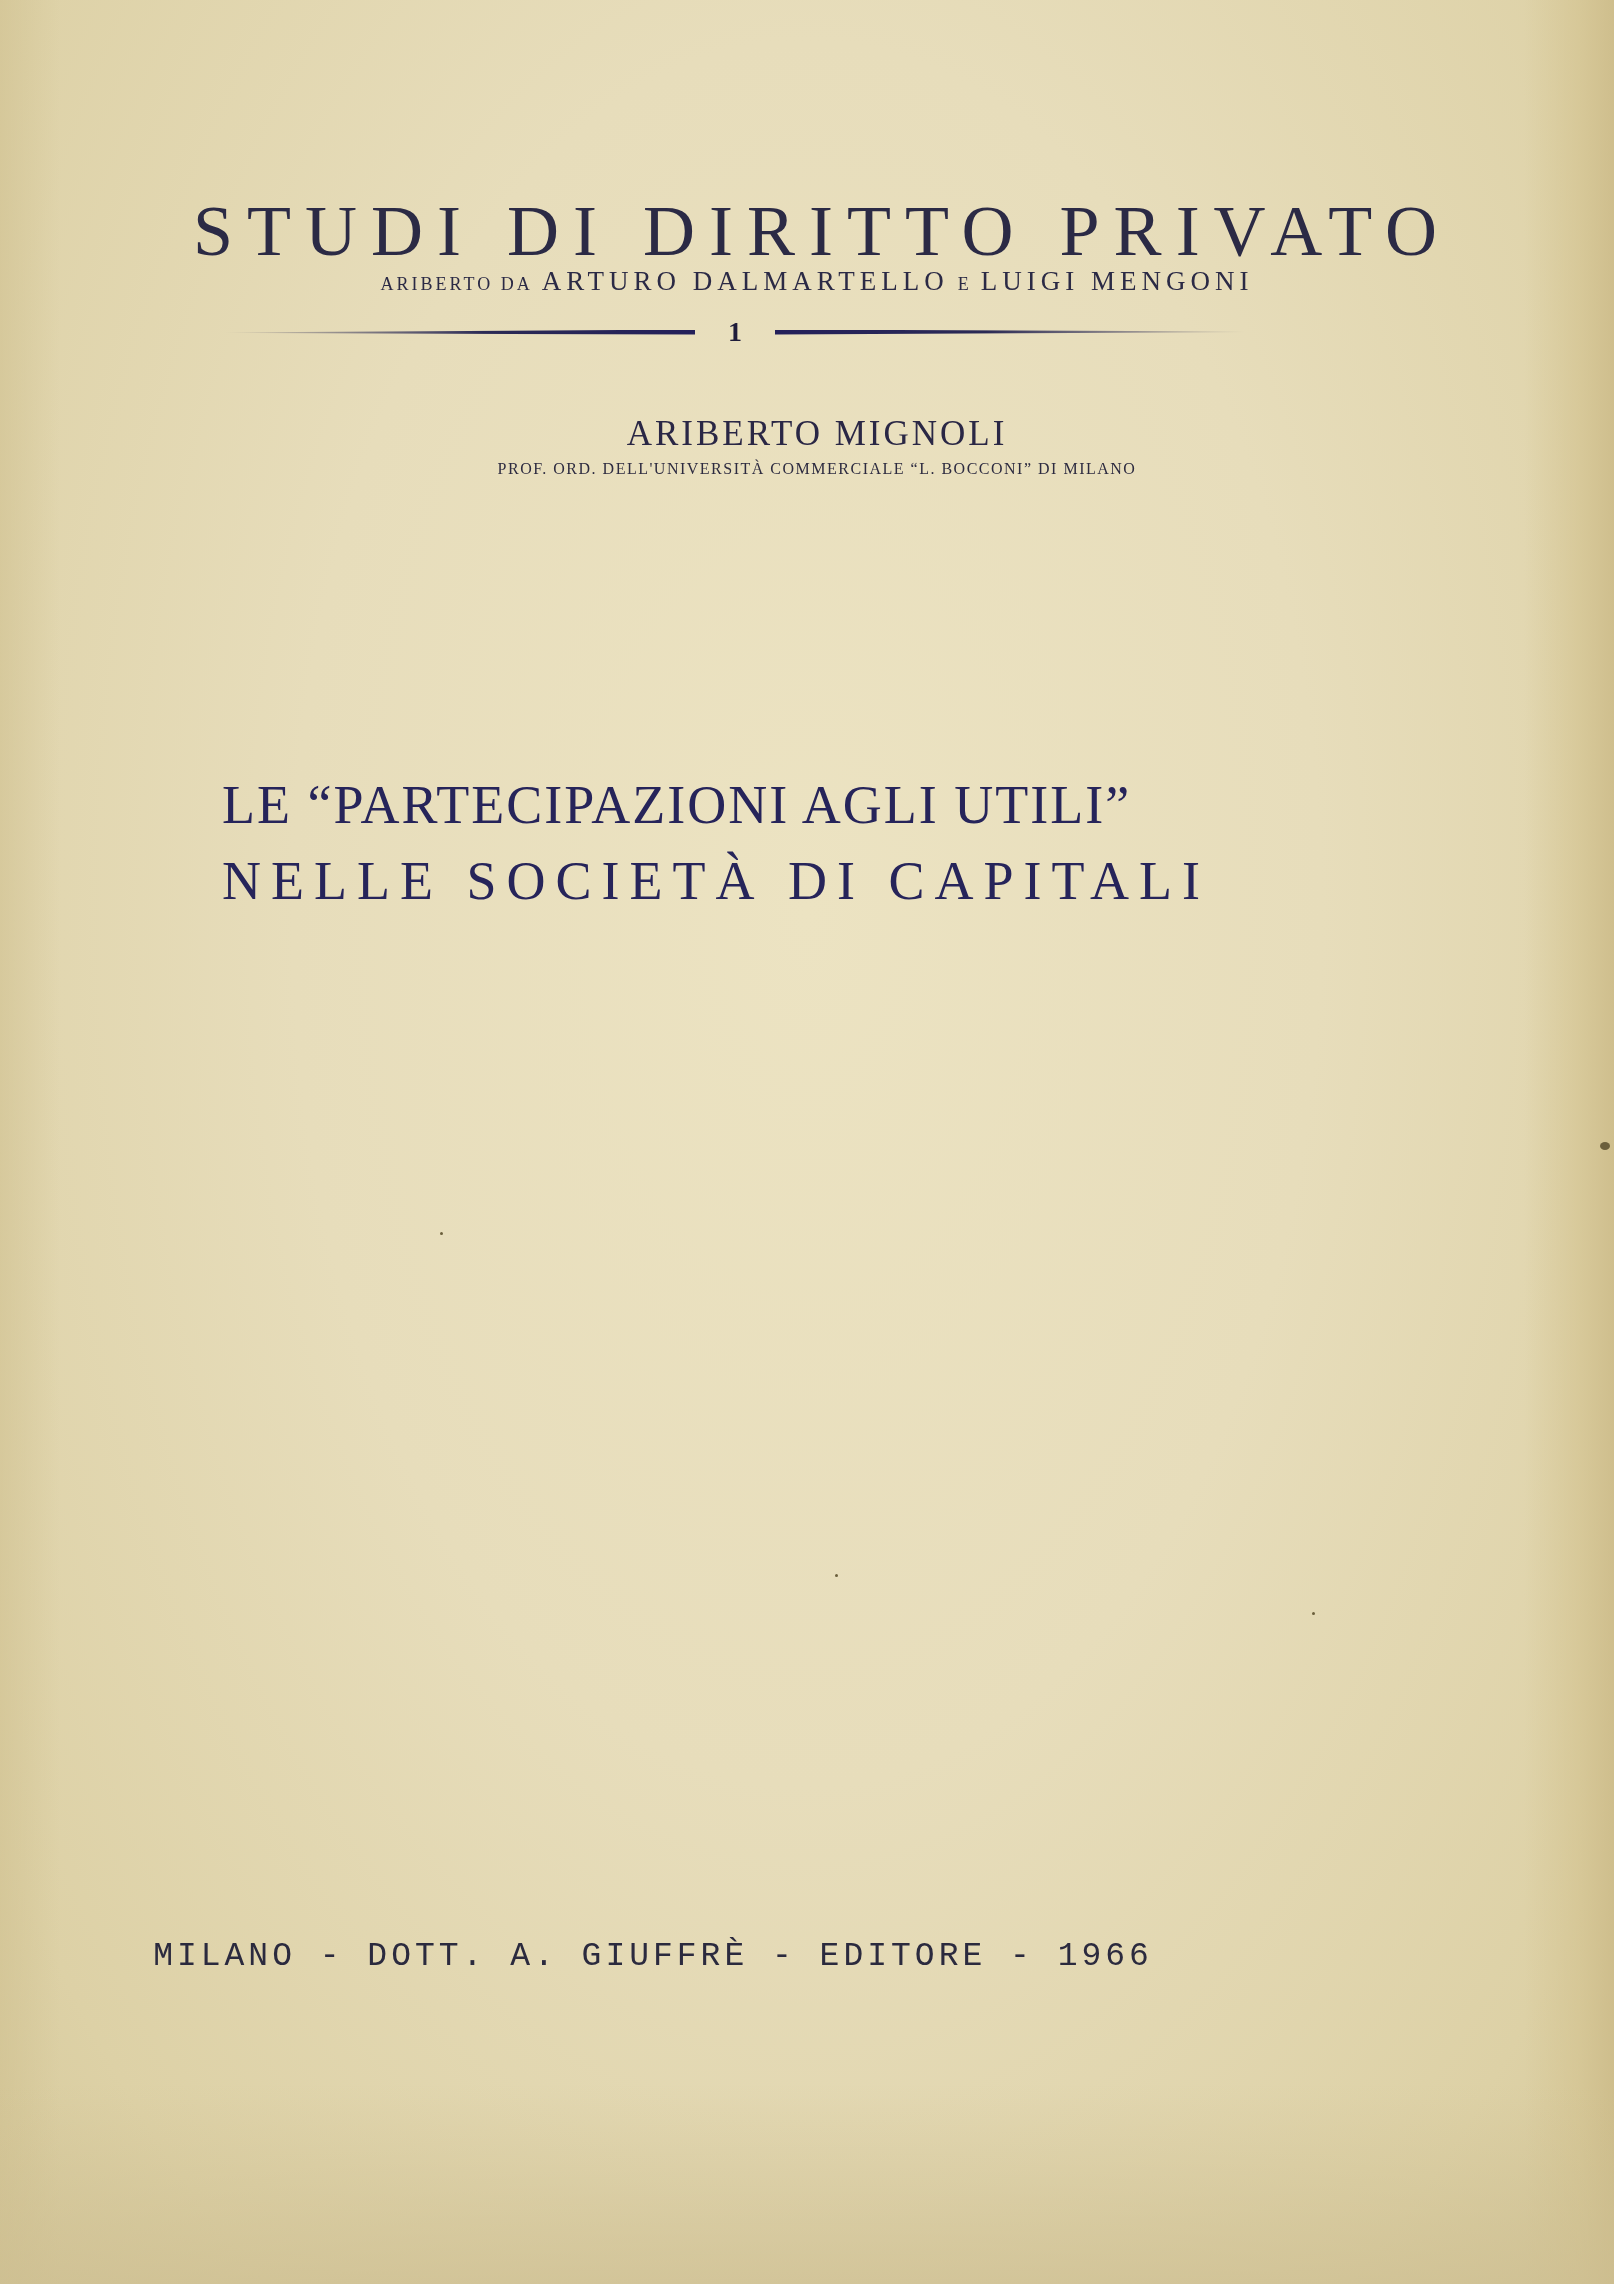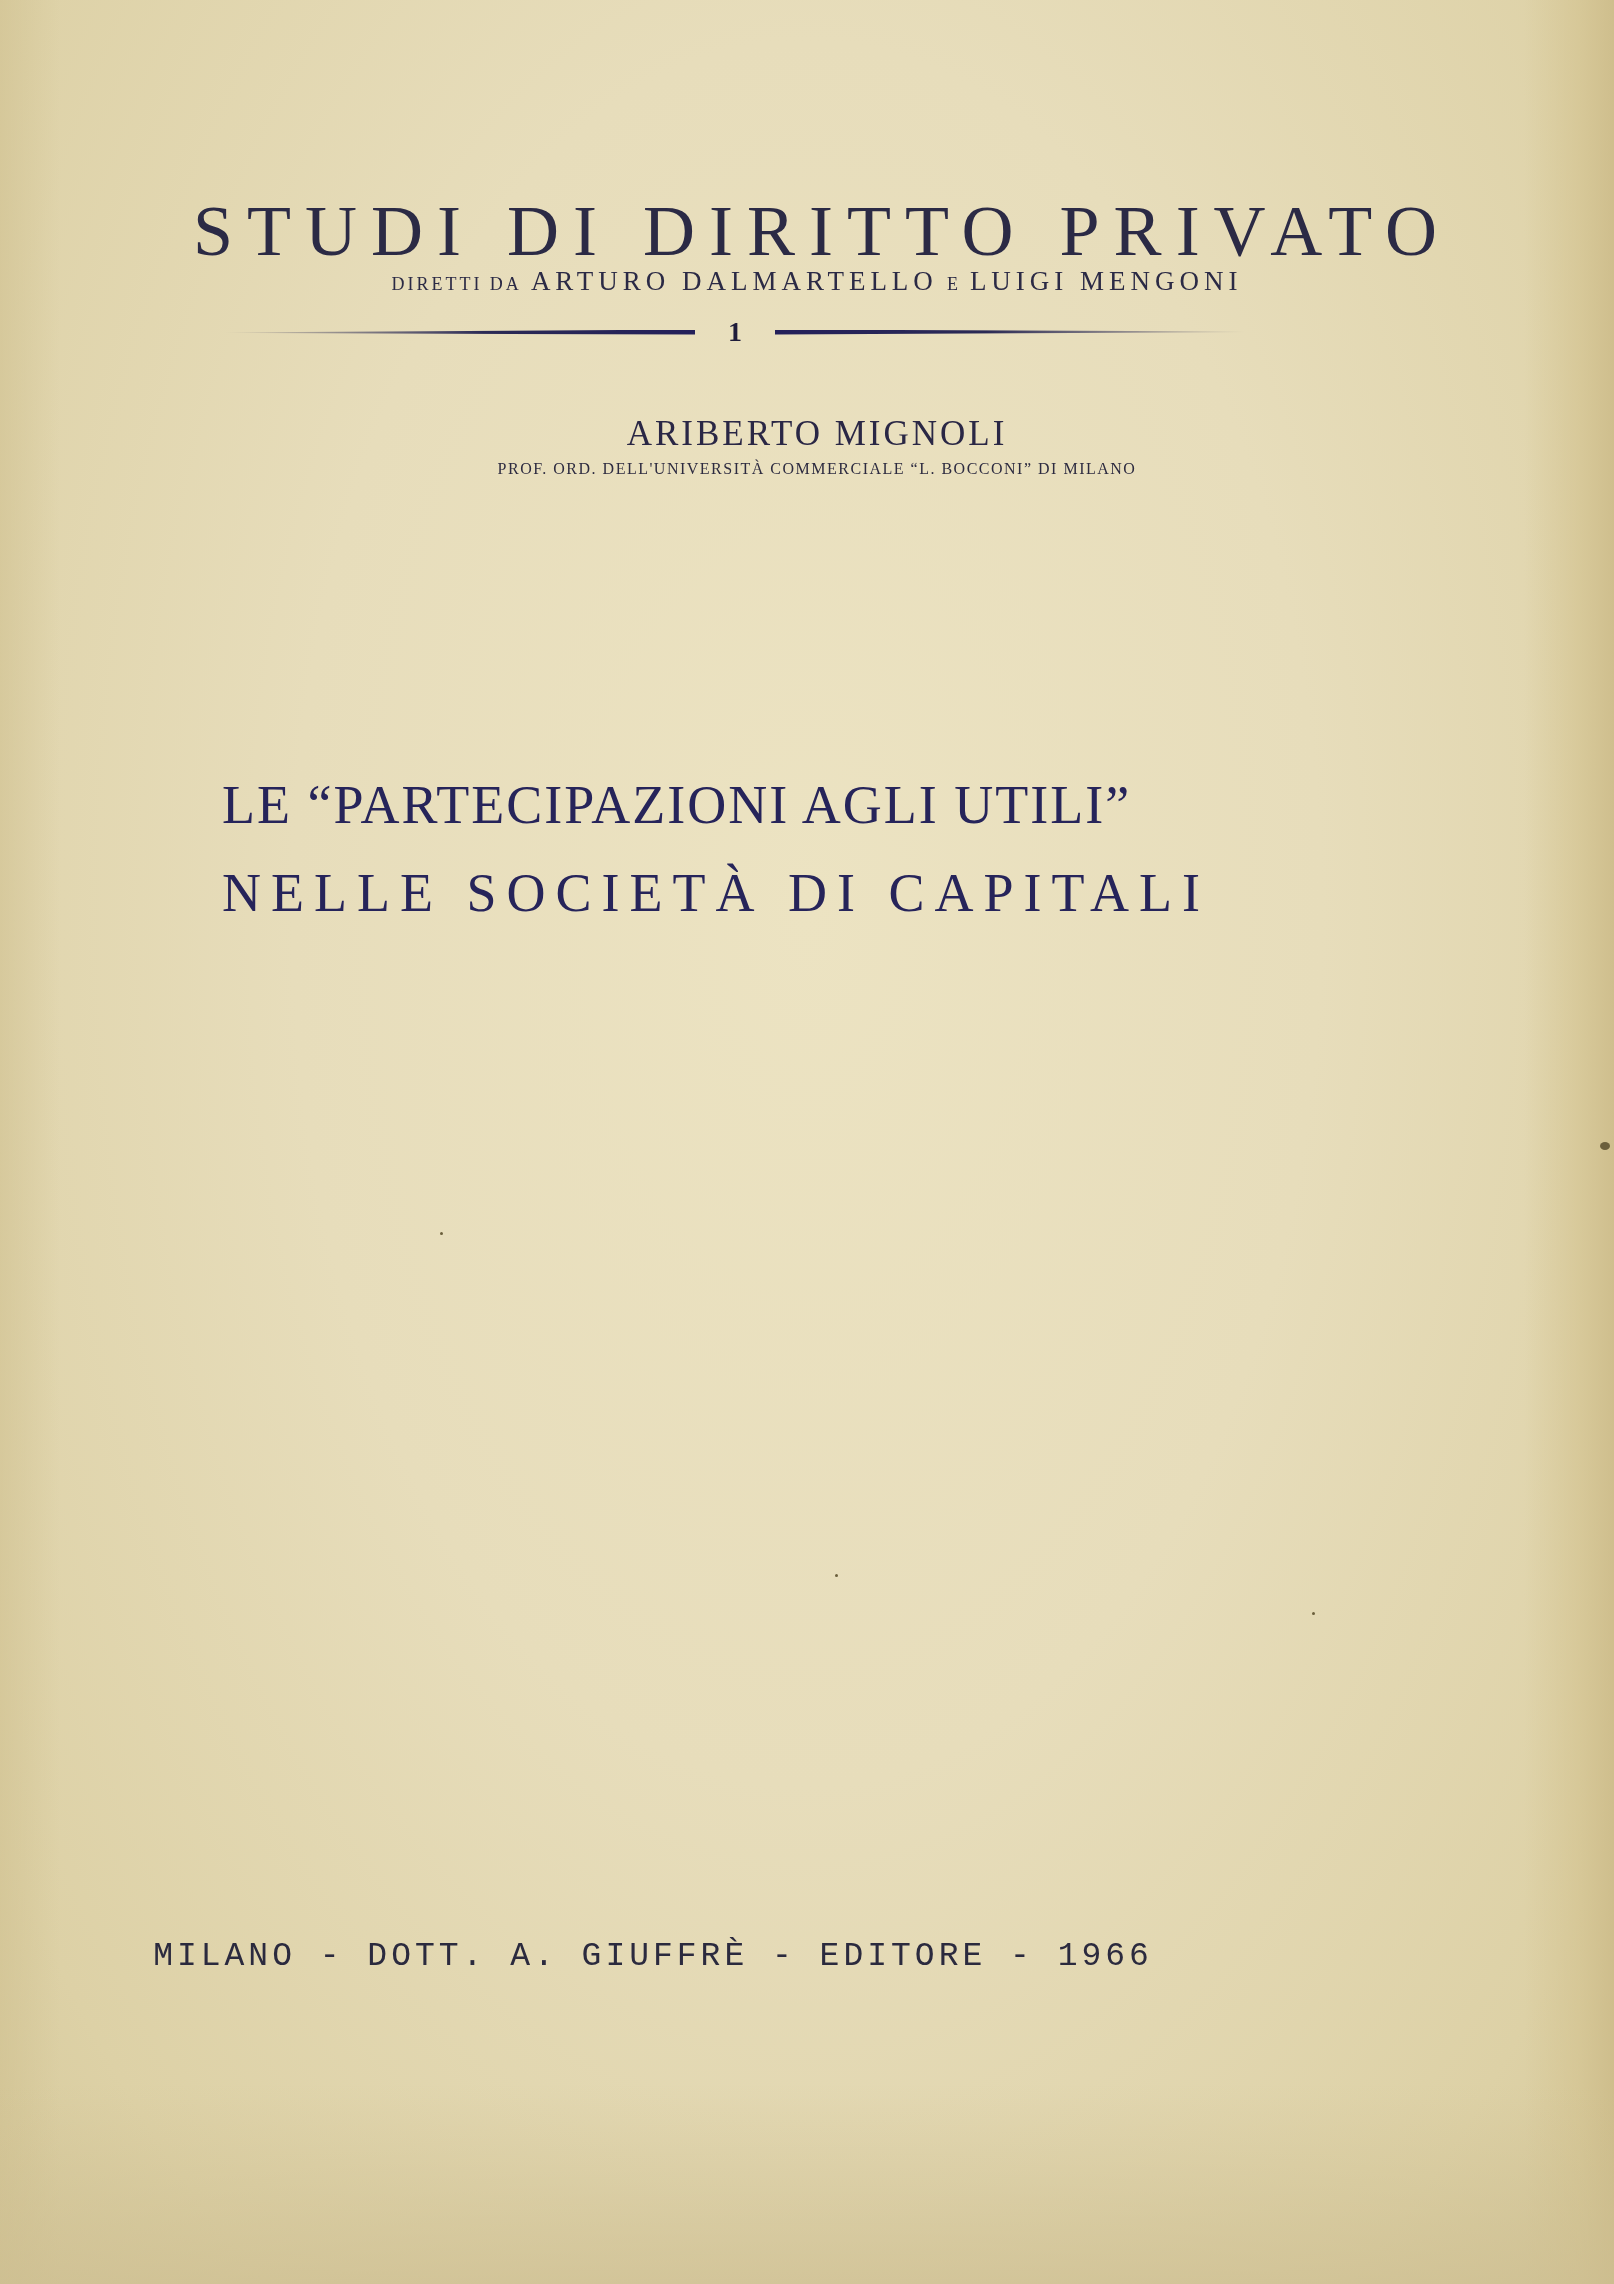--- a/index.html
+++ b/index.html
@@ -140,21 +140,21 @@
       display: block;
       font-size: 54px;
       letter-spacing: 2px;
       line-height: 66px;
     }
     .book-title .line2 {
       display: block;
       font-size: 54px;
       letter-spacing: 10px;
       line-height: 66px;
-      margin-top: 22px;
+      margin-top: 10px;
     }
 
     .publisher-logo {
       position: absolute;
       top: 1738px;
       left: 696px;
       width: 116px;
       height: 140px;
       background: #2a2a72;
       border: 2px solid #1c1b4c;
@@ -214,21 +214,21 @@
 <body>
 
 <div class="page">
   <div class="edge-left"></div>
   <div class="edge-right"></div>
   <div class="edge-bottom"></div>
 
   <div class="series-title">STUDI DI DIRITTO PRIVATO</div>
 
   <div class="series-directors">
-    <span class="small">DIRETTI DA</span>
+    <span class="small">ARIBERTO DA</span>
     <span class="big">ARTURO DALMARTELLO</span>
     <span class="small">E</span>
     <span class="big">LUIGI MENGONI</span>
   </div>
 
   <div class="rule-row">
     <div class="rule-left"></div>
     <div class="volume-number">1</div>
     <div class="rule-right"></div>
   </div>

